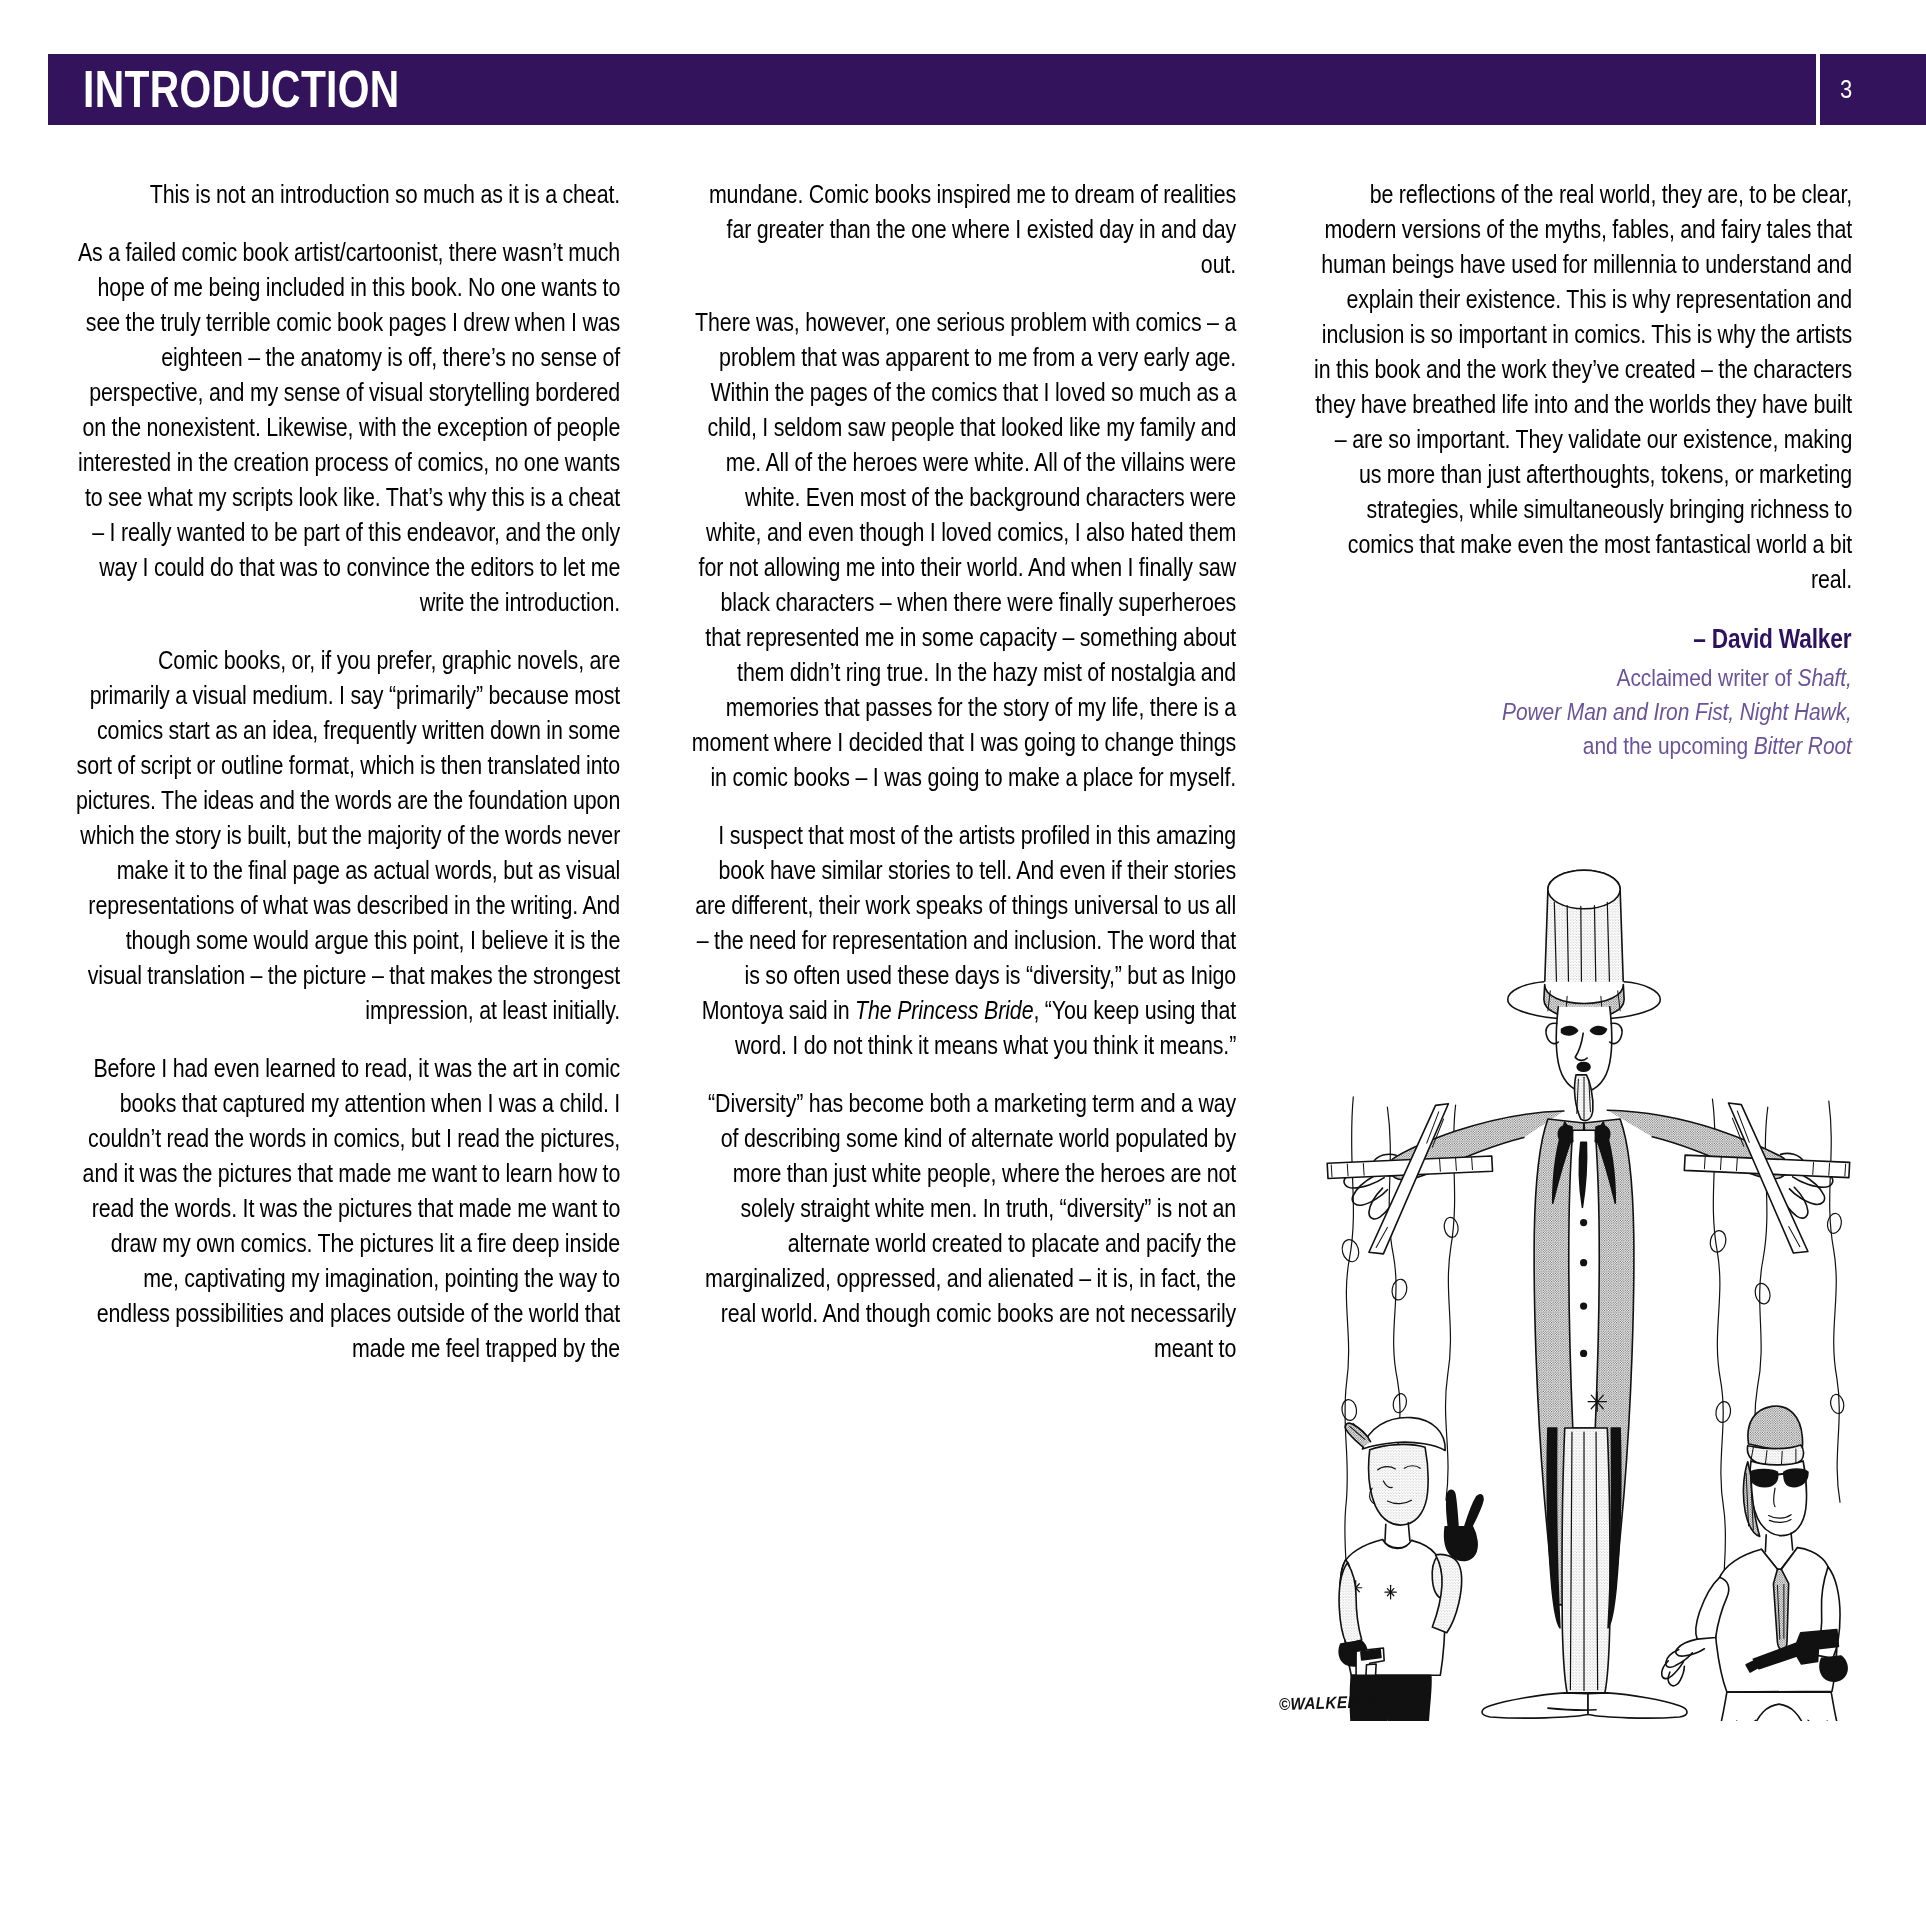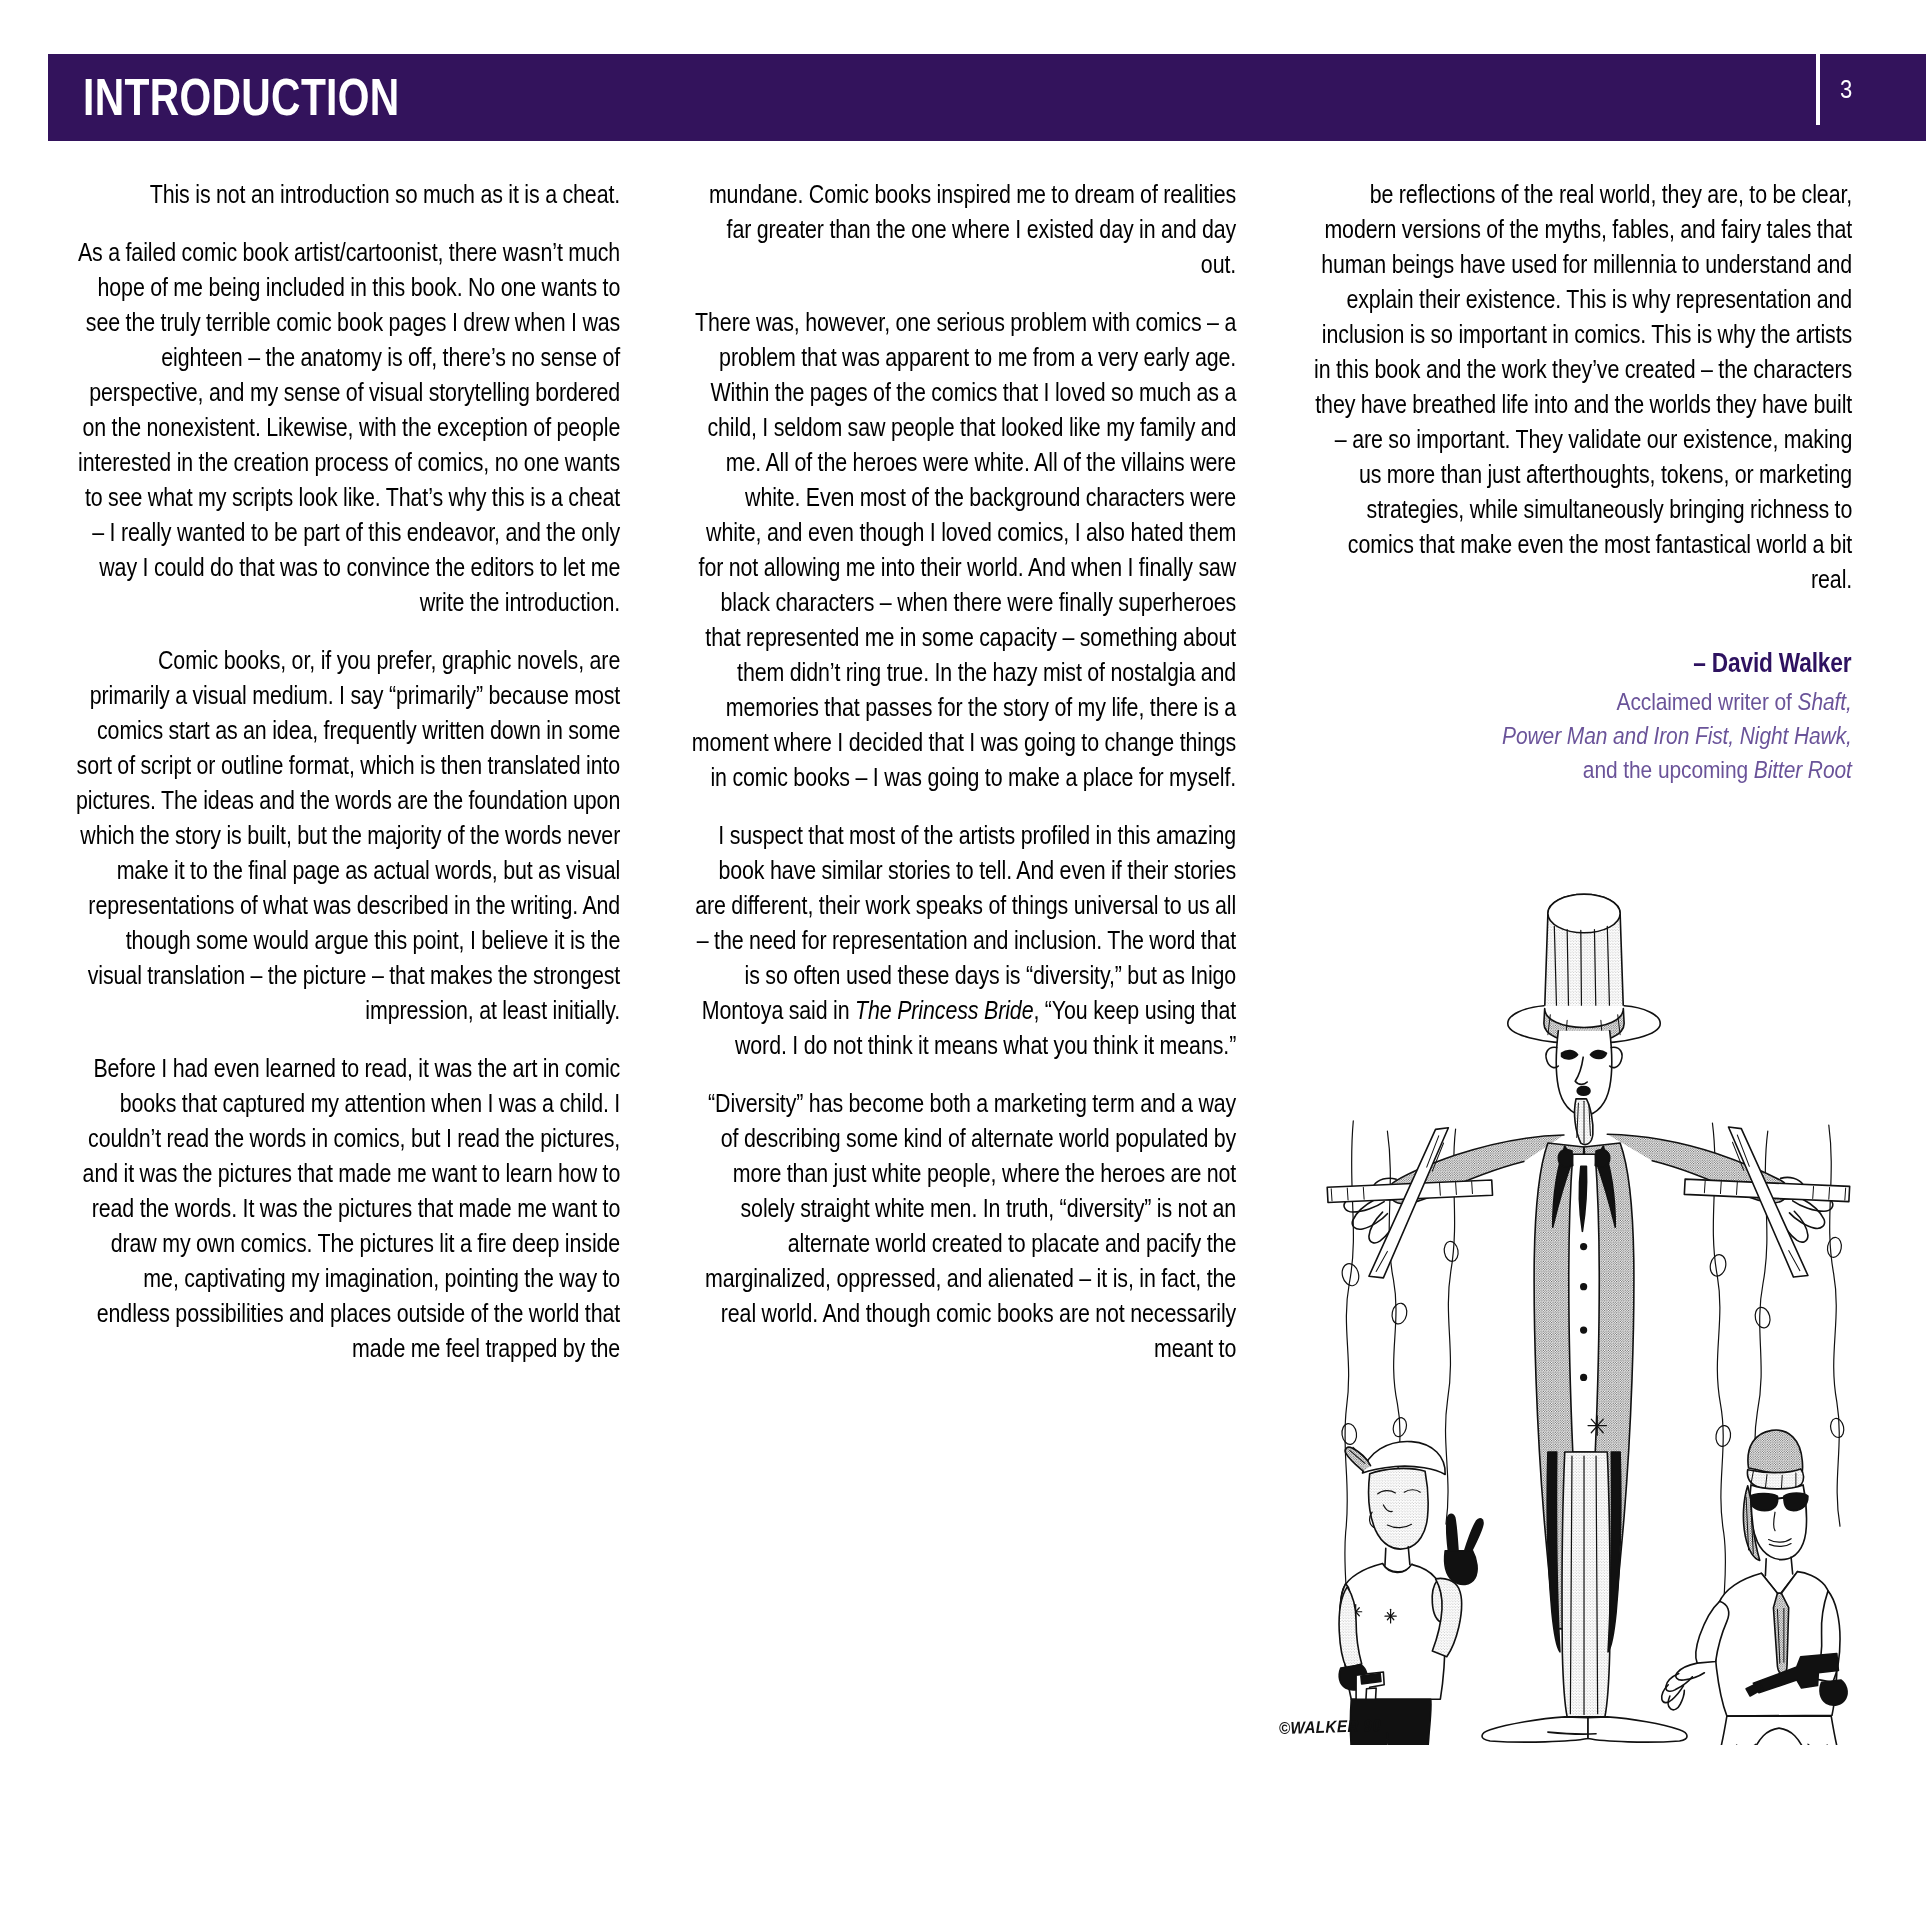--- a/index.html
+++ b/index.html
@@ -14,21 +14,21 @@
     font-family: "Liberation Sans", sans-serif;
     overflow: hidden;
   }
 
   
   .header-band {
     position: absolute;
     left: 48px;
     top: 54px;
     width: 1878px;
-    height: 87px;
+    height: 71px;
     background: #33135c;
     display: flex;
     align-items: center;
   }
   .header-title {
     color: #ffffff;
     font-family: "Liberation Sans", sans-serif;
     font-weight: 700;
     font-size: 51px;
     letter-spacing: 0.4px;
@@ -87,21 +87,21 @@
     transform: scaleX(0.855);
     transform-origin: left top;
     width: 117%;
     word-spacing: -0.4px;
   }
   p.body-par:last-child { margin-bottom: 0; }
   p.body-par em { font-style: italic; }
 
   
   .byline-block {
-    margin-top: 49px;
+    margin-top: 25px;
     padding-left: 10.4px;
   }
   .byline-name {
     font-family: "Liberation Sans", sans-serif;
     font-weight: 700;
     font-size: 27px;
     line-height: 34px;
     color: #2e1260;
     letter-spacing: -0.2px;
     transform: scaleX(0.84);

